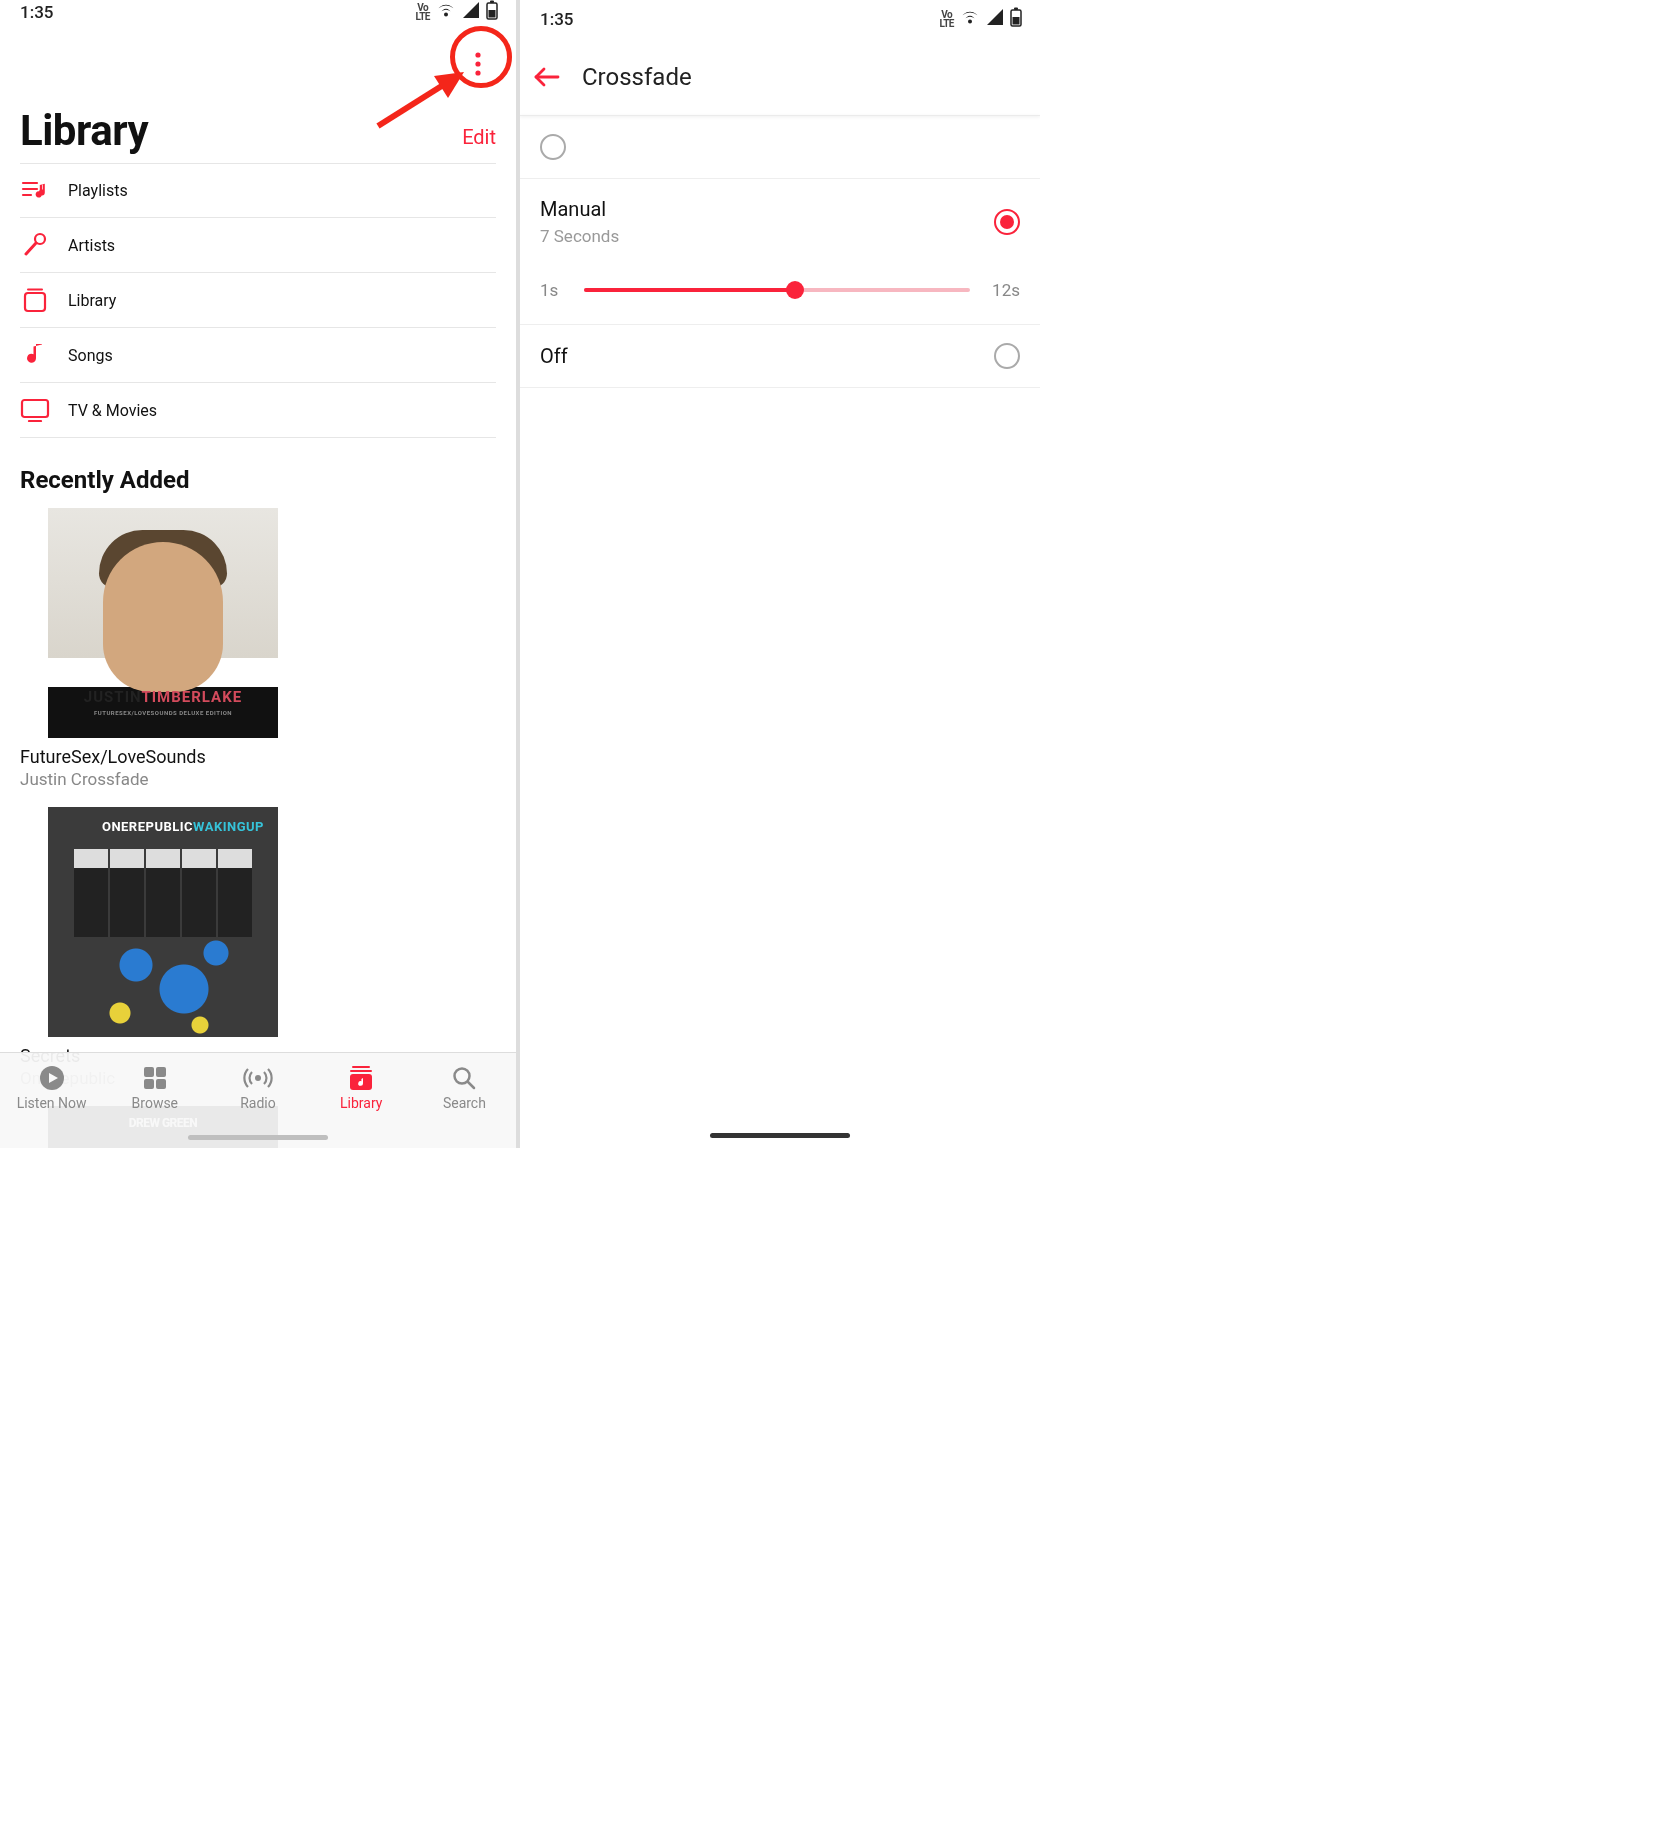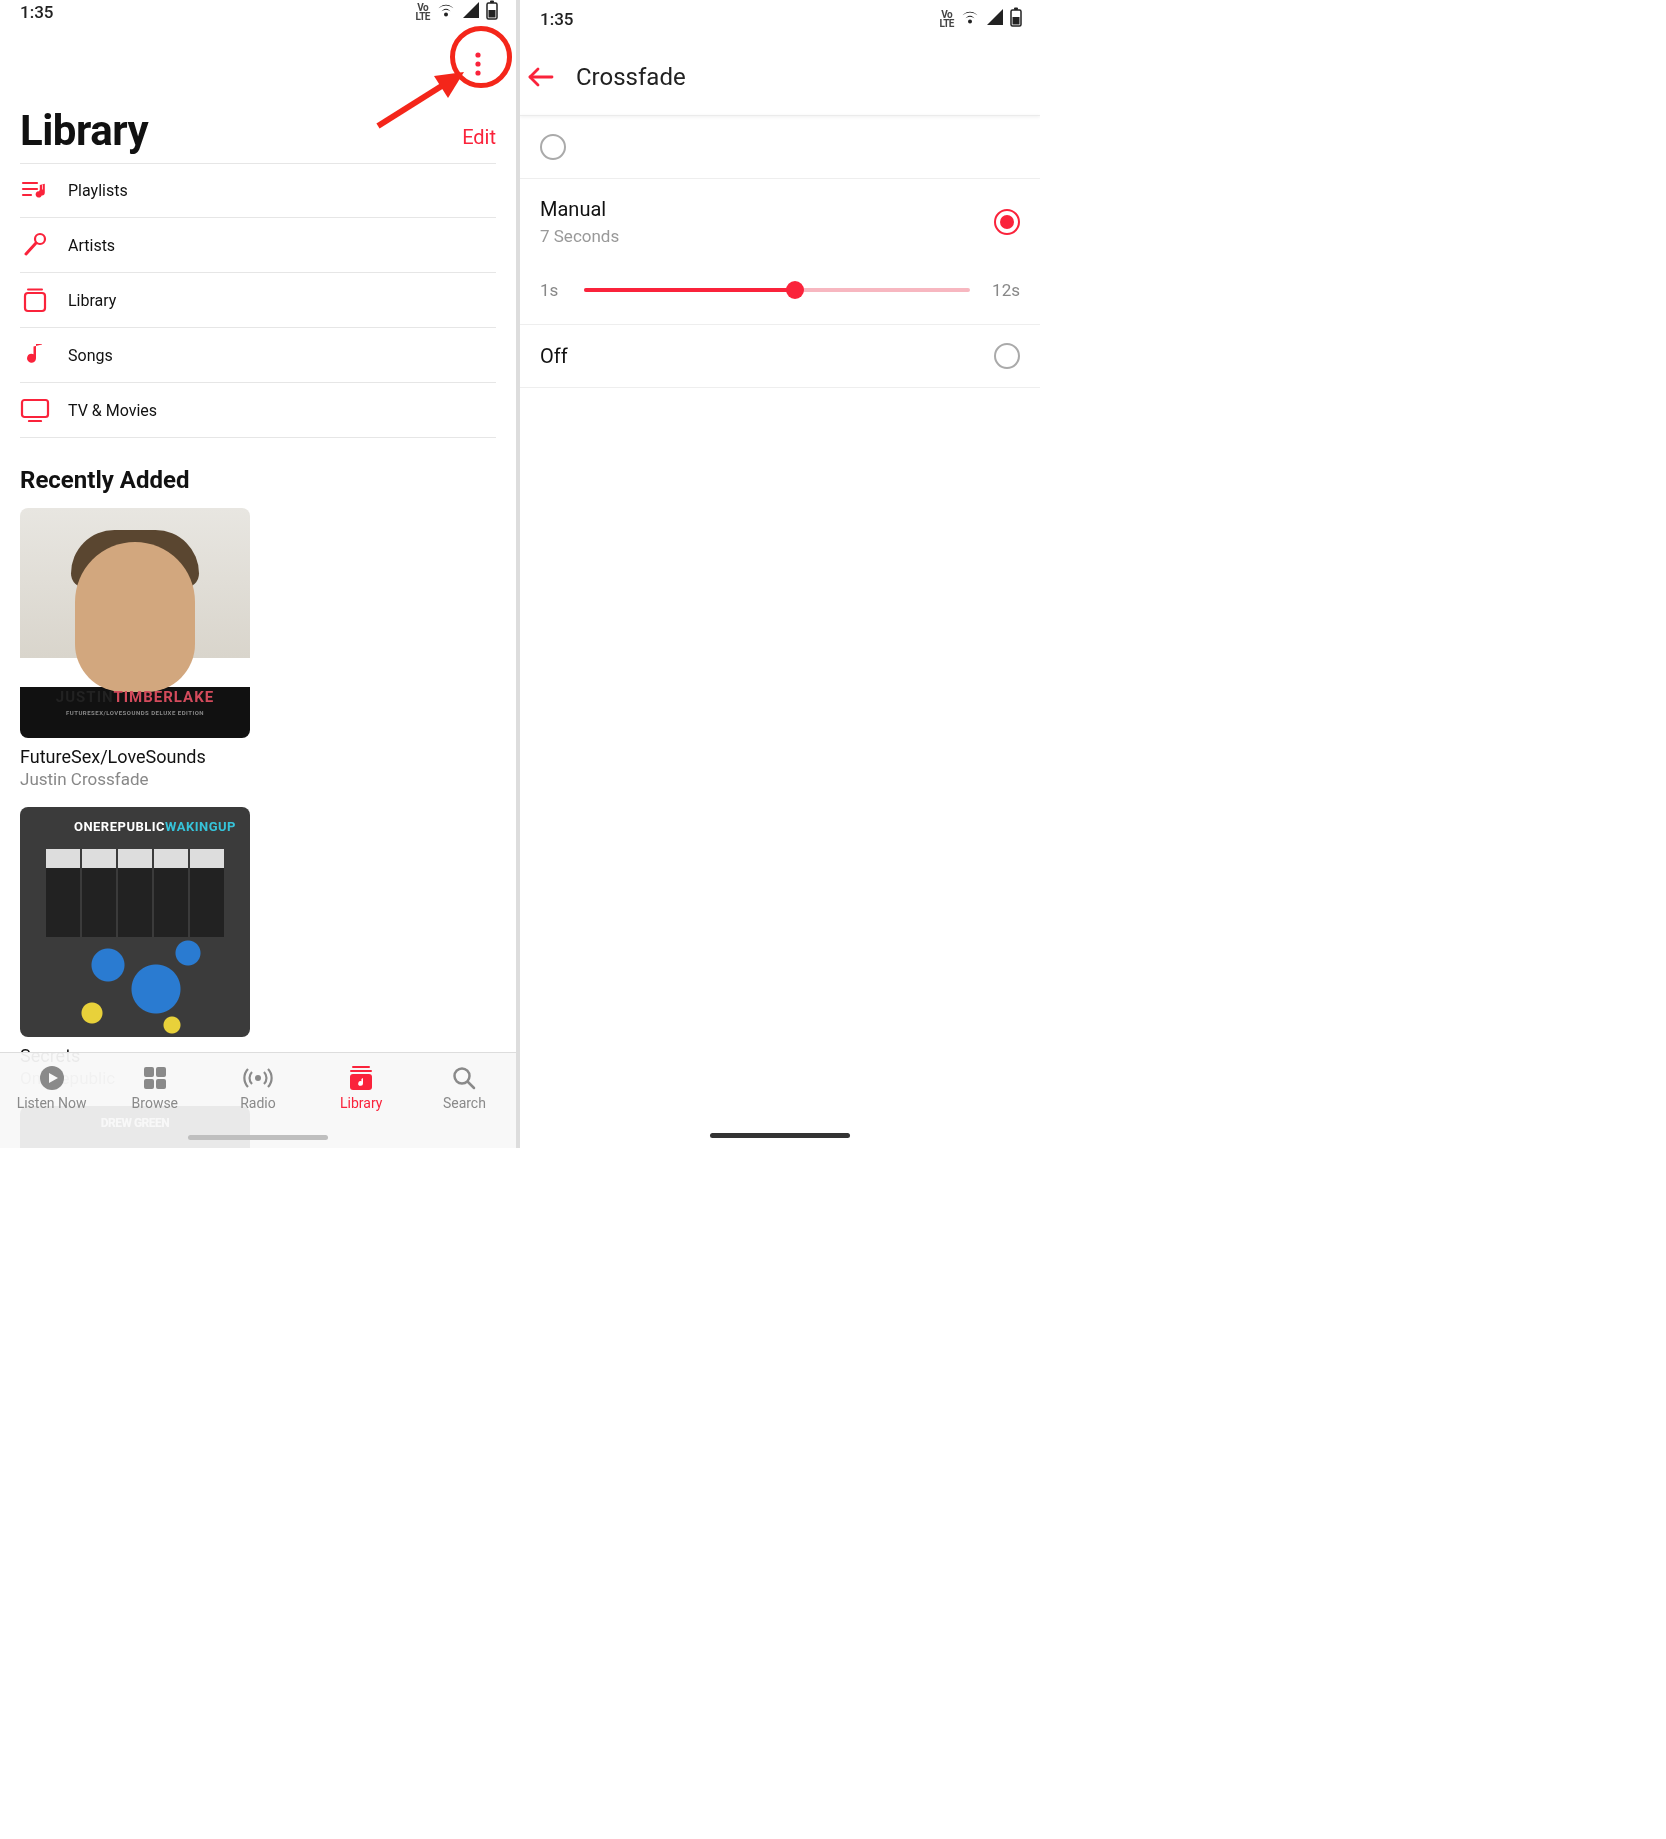--- a/index.html
+++ b/index.html
@@ -86,25 +86,25 @@
   .nav-list .nav-item:first-child { border-top: 1px solid #e6e6e6; }
   .nav-icon { width: 30px; display:flex; justify-content:center; align-items:center;}
   .nav-label { font-size: 16px; color:#111; }
 
   
   .section-title { font-size: 24px; font-weight: 700; padding: 28px 20px 14px 20px; }
   .album-grid { display:flex; gap: 18px; flex-wrap: wrap; padding: 0 20px;}
   .album-card { width: 230px; }
   .album-art {
     width: 230px; height: 230px;
-    border-radius: 8px;
+    border-radius: 0;
     background: #ccc;
     display:flex; align-items:center; justify-content:center;
     color:#fff; font-weight:700; text-align:center;
-    position: relative; overflow: hidden;
+    position: relative; overflow: hidden; margin-left: 28px;
   }
   .album-title { font-size: 18px; margin-top: 8px; color:#111; }
   .album-artist { font-size: 17px; color: #888; margin-top: 2px; }
 
   
   .tab-bar {
     position: absolute; left:0; right:0; bottom:0;
     height: 96px;
     border-top: 1px solid #ddd;
     background: #f8f8f8f0;
@@ -123,21 +123,21 @@
   .home-indicator {
     position:absolute; bottom: 8px; left: 50%; transform: translateX(-50%);
     width: 140px; height: 5px; border-radius: 3px; background: #bfbfbf;
   }
   .home-indicator.dark { background: #333; }
 
   
   .settings-header {
     height: 78px;
     display:flex; align-items:center;
-    padding: 0 2px;
+    padding: 0 8px;
     gap: 18px;
   }
   .back-arrow { width: 36px; height: 36px; display:flex; align-items:center; justify-content:center; }
   .settings-title { font-size: 24px; color:#222; font-weight: 400; }
   .setting-row {
     padding: 18px 20px;
     border-bottom: 1px solid #eee;
     display:flex; align-items:center; justify-content:space-between;
   }
   .setting-text { flex:1; padding-right: 16px;}

